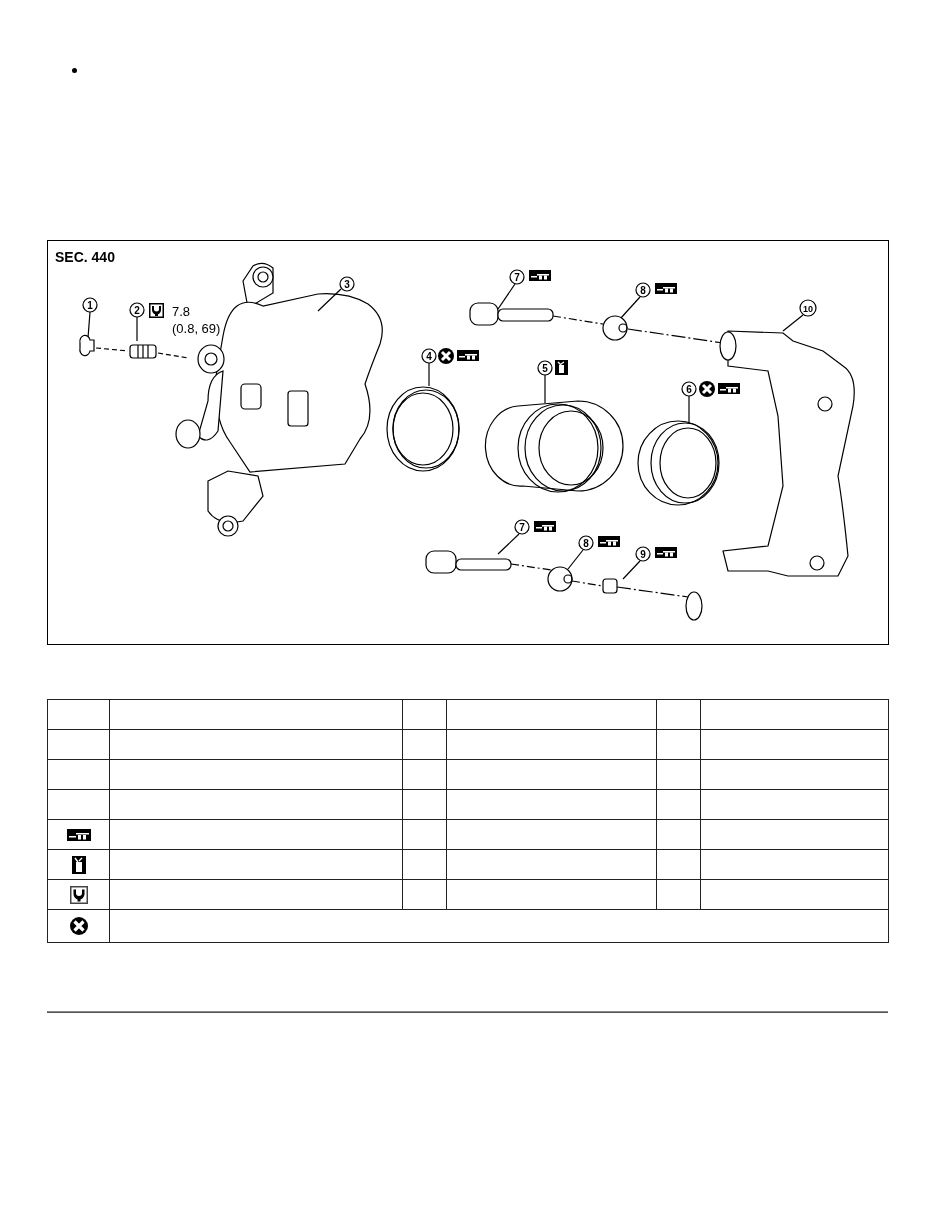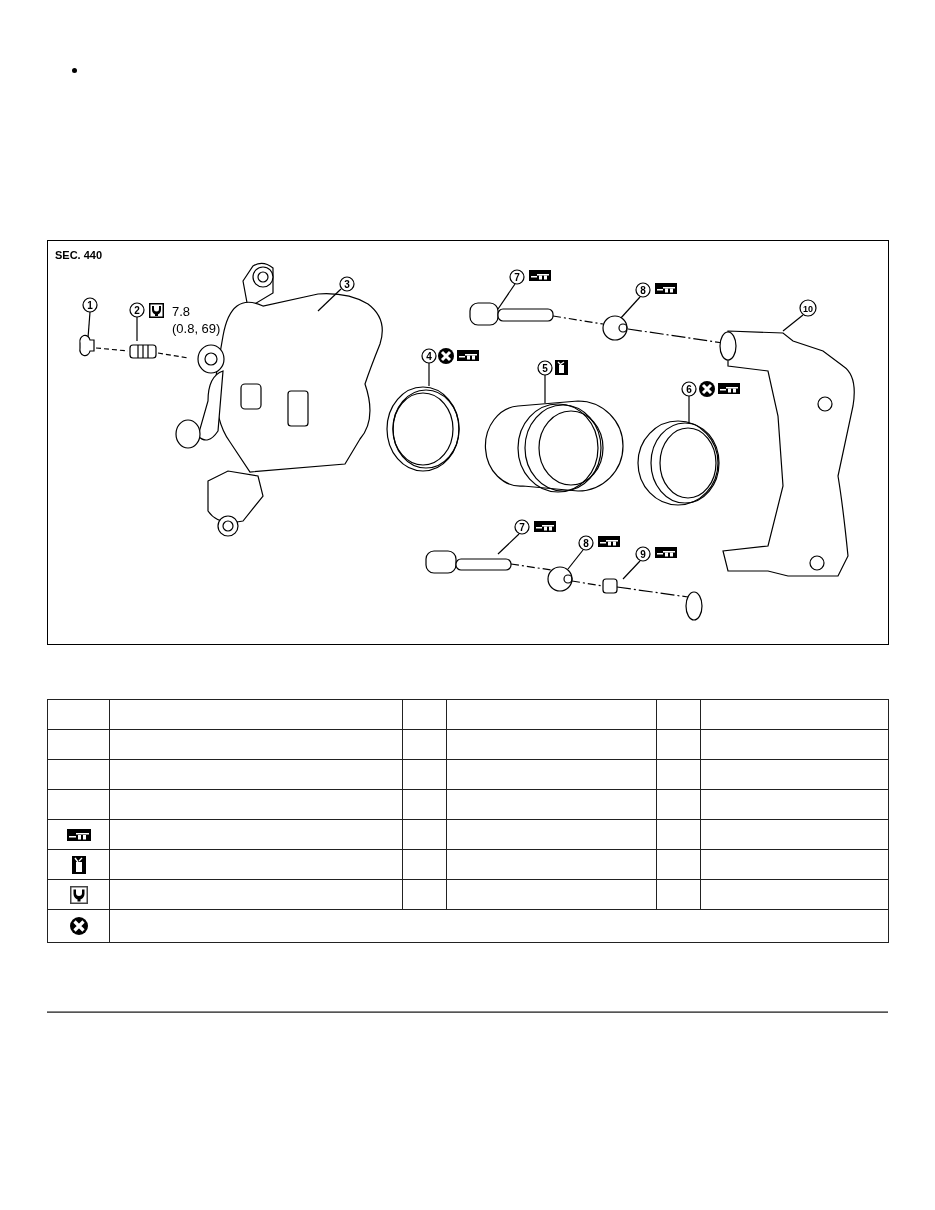--- a/index.html
+++ b/index.html
@@ -3,21 +3,21 @@
 <meta charset="utf-8">
 <style>
   html, body { margin: 0; padding: 0; background: #ffffff; }
   body { width: 935px; height: 1210px; position: relative; overflow: hidden;
          font-family: "Liberation Sans", sans-serif; color: #000; }
   .bullet { position: absolute; left: 72px; top: 68px; width: 5px; height: 5px;
             background: #000; border-radius: 50%; }
   .figure { position: absolute; left: 47px; top: 240px; width: 842px; height: 405px;
             border: 1px solid #000; box-sizing: border-box; background: #fff; }
   .figure svg { position: absolute; left: 0; top: 0; }
-  .sec-label { position: absolute; left: 7px; top: 8px; font-weight: bold; font-size: 11px; }
+  .sec-label { position: absolute; left: 7px; top: 8px; font-weight: bold; font-size: 14px; }
   .legend-table { position: absolute; left: 47px; top: 699px; width: 841px;
                   border-collapse: collapse; table-layout: fixed; }
   .legend-table td { border: 1.5px solid #222; height: 29px; padding: 0; vertical-align: middle; }
   .legend-table td.icon-cell { text-align: center; }
   .hr { position: absolute; left: 47px; top: 1011px; width: 841px; height: 0;
         border-top: 1px solid #888; border-bottom: 1px solid #555; }
   .icon { display: inline-block; vertical-align: middle; }
 </style>
 </head>
 <body>

